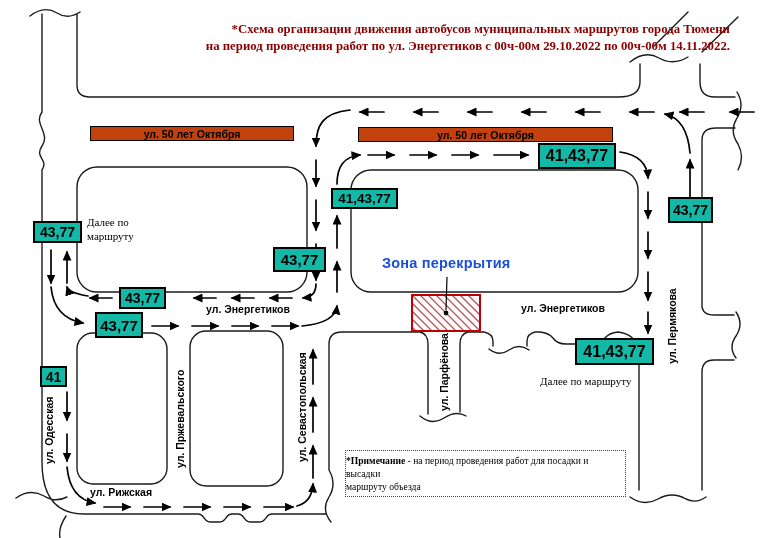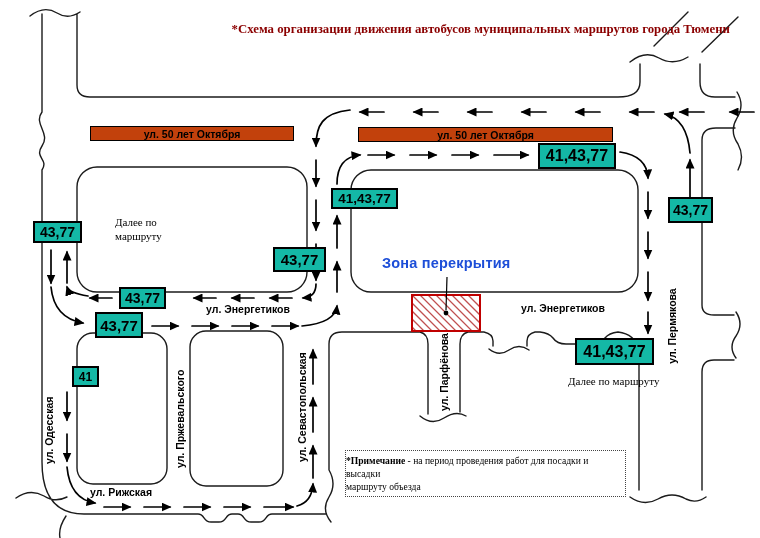--- a/index.html
+++ b/index.html
@@ -9,21 +9,21 @@
   .abs{position:absolute;}
   .title{width:700px;left:30px;top:21px;text-align:right;color:#8B0000;
          font-family:"Liberation Serif",serif;font-weight:bold;font-size:12.8px;line-height:17px;}
   .sign{box-sizing:border-box;border:1.5px solid #000;background:#c2410c;display:flex;
         align-items:center;justify-content:center;font-weight:bold;font-size:10.5px;}
   .street{font-weight:bold;font-size:10.5px;text-align:center;white-space:nowrap;}
   .vstreet{font-weight:bold;font-size:10.5px;text-align:center;white-space:nowrap;
            transform:rotate(-90deg);height:14px;line-height:14px;}
   .badge{box-sizing:border-box;background:#14b8a6;border:2px solid #000;display:flex;
          align-items:center;justify-content:center;font-weight:bold;color:#000;}
-  .serif{font-family:"Liberation Serif",serif;font-size:11px;line-height:14px;color:#000;margin-left:28px;}
+  .serif{font-family:"Liberation Serif",serif;font-size:11px;line-height:14px;color:#000;}
   .zona{font-size:14.5px;font-weight:bold;letter-spacing:0.2px;color:#1d4ed8;white-space:nowrap;}
   .note{box-sizing:border-box;width:281px;height:47px;border:1.2px dotted #444;
         font-family:"Liberation Serif",serif;font-size:9.6px;line-height:13.2px;
         padding-top:3px;color:#000;}
 </style>
 </head>
 <body>
 
 <div id="stage">
 
@@ -145,40 +145,41 @@
       <path d="M264,507 L293,507" marker-end="url(#ah)"></path>
       <path d="M297,506 Q312,502 313,484" marker-end="url(#ah)"></path>
       <path d="M313,478 L313,446" marker-end="url(#ah)"></path>
       <path d="M313,432 L313,398" marker-end="url(#ah)"></path>
       <path d="M313,384 L313,350" marker-end="url(#ah)"></path>
     </g>
   </svg>
 
   <div class="abs title">
     <div>*Схема организации движения автобусов муниципальных маршрутов города Тюмени</div>
+    <div>на период проведения  работ по ул. Энергетиков с 00ч-00м 29.10.2022 по 00ч-00м 14.11.2022.</div>
   </div>
 
   <div class="abs sign" style="left:90px;top:126px;width:204px;height:15px;">ул. 50 лет Октября</div>
   <div class="abs sign" style="left:358px;top:127px;width:255px;height:15px;">ул. 50 лет Октября</div>
 
   <div class="abs street" style="left:203px;top:303px;width:90px;">ул. Энергетиков</div>
   <div class="abs street" style="left:518px;top:302px;width:90px;">ул. Энергетиков</div>
   <div class="abs street" style="left:88px;top:486px;width:66px;">ул. Рижская</div>
 
   <div class="abs vstreet" style="left:16px;top:424px;width:66px;">ул. Одесская</div>
   <div class="abs vstreet" style="left:131px;top:412px;width:98px;">ул. Пржевальского</div>
   <div class="abs vstreet" style="left:250px;top:403px;width:104px;">ул. Севастопольская</div>
   <div class="abs vstreet" style="left:408px;top:368px;width:72px;">ул. Парфёнова</div>
   <div class="abs vstreet" style="left:634px;top:319px;width:76px;">ул. Пермякова</div>
 
   <div class="abs badge" style="left:33px;top:221px;width:49px;height:22px;font-size:14px;">43,77</div>
   <div class="abs badge" style="left:273px;top:247px;width:53px;height:25px;font-size:15px;">43,77</div>
   <div class="abs badge" style="left:119px;top:287px;width:47px;height:22px;font-size:14px;">43,77</div>
   <div class="abs badge" style="left:95px;top:312px;width:48px;height:26px;font-size:15px;">43,77</div>
-  <div class="abs badge" style="left:72px;top:366px;width:27px;height:21px;font-size:12px;">41</div>
+  <div class="abs badge" style="left:40px;top:366px;width:27px;height:21px;font-size:14px;">41</div>
   <div class="abs badge" style="left:331px;top:188px;width:67px;height:21px;font-size:13.5px;">41,43,77</div>
   <div class="abs badge" style="left:538px;top:143px;width:78px;height:26px;font-size:16px;">41,43,77</div>
   <div class="abs badge" style="left:575px;top:338px;width:79px;height:27px;font-size:16px;">41,43,77</div>
   <div class="abs badge" style="left:668px;top:197px;width:45px;height:26px;font-size:14px;">43,77</div>
 
   <div class="abs zona" style="left:382px;top:255px;">Зона перекрытия</div>
 
   <div class="abs serif" style="left:87px;top:215px;width:58px;">
     <div>Далее по</div>
     <div>маршруту</div>

